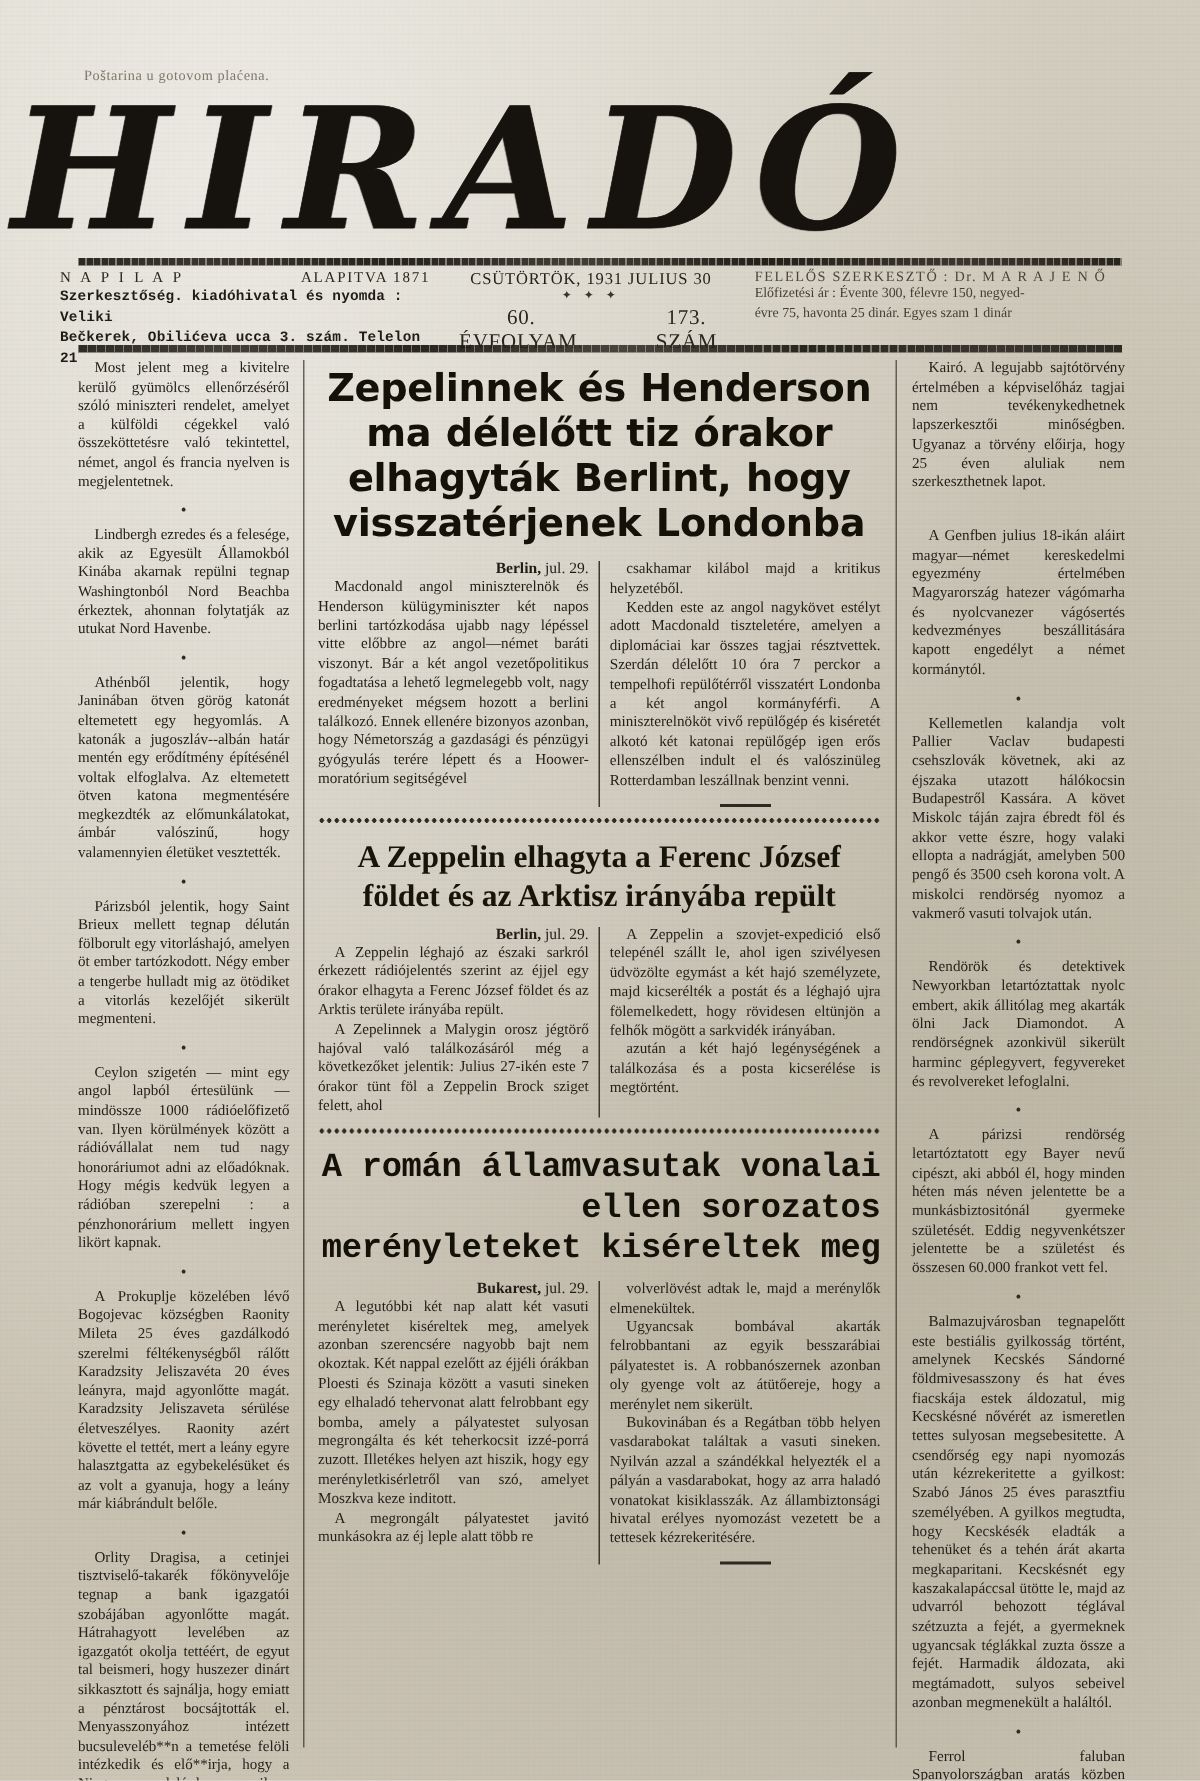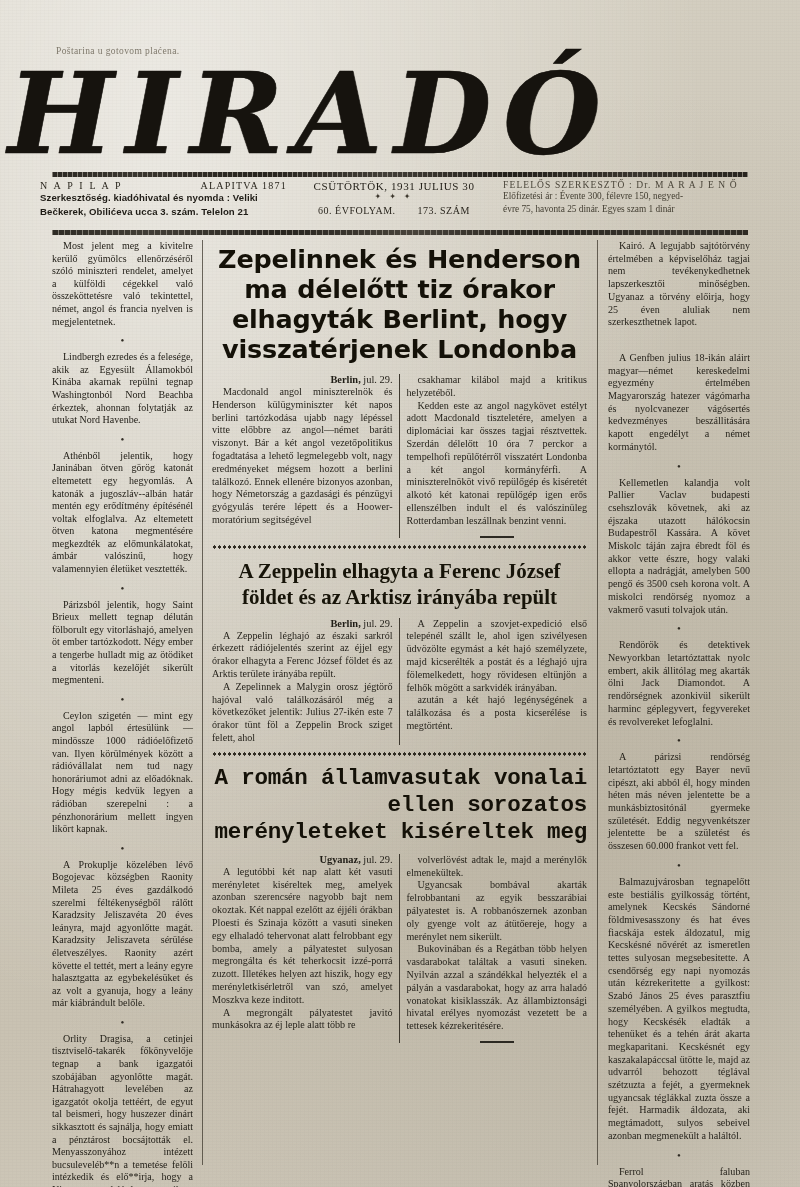--- a/index.html
+++ b/index.html
@@ -72,27 +72,27 @@
   .ib-mid{width:28%;text-align:center;}
   .ib-right{width:36%;text-align:left;padding-left:10px;}
   .ib-top{
     font-size:10px;letter-spacing:1.6px;
     display:flex;justify-content:space-between;
     font-family:"Liberation Serif", serif;
   }
   .ib-napilap{letter-spacing:2.2px;}
   .ib-alapitva{letter-spacing:1.2px;}
   .ib-line{
-    font-family:Liberation Sans, sans-serif;
+    font-family:Liberation Mono, monospace;
     font-size:9.6px;font-weight:bold;line-height:13.5px;
     letter-spacing:.1px;color:#1f1c16;
   }
   .ib-mid .ib-date{font-size:11px;letter-spacing:.6px;color:#211e17;font-family:"Liberation Serif",serif;}
   .ib-stars{font-size:8px;letter-spacing:3px;color:#3b362c;line-height:10px;}
-  .ib-mid .ib-vol{font-size:10px;letter-spacing:.5px;margin-top:3px;display:flex;justify-content:center;gap:22px;font-family:"Liberation Serif",serif;}
+  .ib-mid .ib-vol{font-size:14px;letter-spacing:.5px;margin-top:3px;display:flex;justify-content:center;gap:22px;font-family:"Liberation Serif",serif;}
   .ib-right .ib-ed{font-size:9.5px;letter-spacing:1.1px;color:#4b463a;}
   .ib-right .ib-sub{font-size:9.3px;line-height:13px;color:#454034;}
 
   .infobar-rule{
     position:absolute;left:52px;right:52px;top:230px;height:5px;
     background:linear-gradient(90deg,#1b1812 0%,#312d25 14%,#14110c 33%,#39342c 52%,#16130d 70%,#2a2620 88%,#1d1a14 100%);
     opacity:.9;
   }
   .infobar-rule:after{
     content:"";position:absolute;left:0;right:0;top:0;height:5px;
@@ -265,21 +265,21 @@
           <p class="news">A Zeppelin léghajó az északi sarkról érkezett rádiójelentés szerint az éjjel egy órakor elhagyta a Ferenc József földet és az Arktis területe irányába repült.</p>
           <p class="news">A Zepelinnek a Malygin orosz jégtörő hajóval való találkozásáról még a következőket jelentik: Julius 27-ikén este 7 órakor tünt föl a Zeppelin Brock sziget felett, ahol</p>
           <p class="news">A Zeppelin a szovjet-expedició első telepénél szállt le, ahol igen szivélyesen üdvözölte egymást a két hajó személyzete, majd kicserélték a postát és a léghajó ujra fölemelkedett, hogy rövidesen eltünjön a felhők mögött a sarkvidék irányában.</p>
           <p class="news">azután a két hajó legénységének a találkozása és a posta kicserélése is megtörtént.</p>
         </div>
         <div class="dotrule"></div>
 
         <div class="hl-sans2">A román államvasutak vonalai ellen sorozatos merényleteket kiséreltek meg</div>
         <div class="twocol">
           <div class="dateline">
-            <b>Ugyanaz,</b><span> jul. 29.</span>
+            <b>Bukarest,</b><span> jul. 29.</span>
           </div>
           <p class="news">A legutóbbi két nap alatt két vasuti merényletet kiséreltek meg, amelyek azonban szerencsére nagyobb bajt nem okoztak. Két nappal ezelőtt az éjjéli órákban Ploesti és Szinaja között a vasuti sineken egy elhaladó tehervonat alatt felrobbant egy bomba, amely a pályatestet sulyosan megrongálta és két teherkocsit izzé-porrá zuzott. Illetékes helyen azt hiszik, hogy egy merényletkisérletről van szó, amelyet Moszkva keze inditott.</p>
           <p class="news">A megrongált pályatestet javitó munkásokra az éj leple alatt több re</p>
           <p class="news">volverlövést adtak le, majd a merénylők elmenekültek.</p>
           <p class="news">Ugyancsak bombával akarták felrobbantani az egyik besszarábiai pályatestet is. A robbanószernek azonban oly gyenge volt az átütőereje, hogy a merénylet nem sikerült.</p>
           <p class="news">Bukovinában és a Regátban több helyen vasdarabokat találtak a vasuti sineken. Nyilván azzal a szándékkal helyezték el a pályán a vasdarabokat, hogy az arra haladó vonatokat kisiklasszák. Az állambiztonsági hivatal erélyes nyomozást vezetett be a tettesek kézrekeritésére.</p>
           <div class="endrule"></div>
         </div>
       </div>
 

